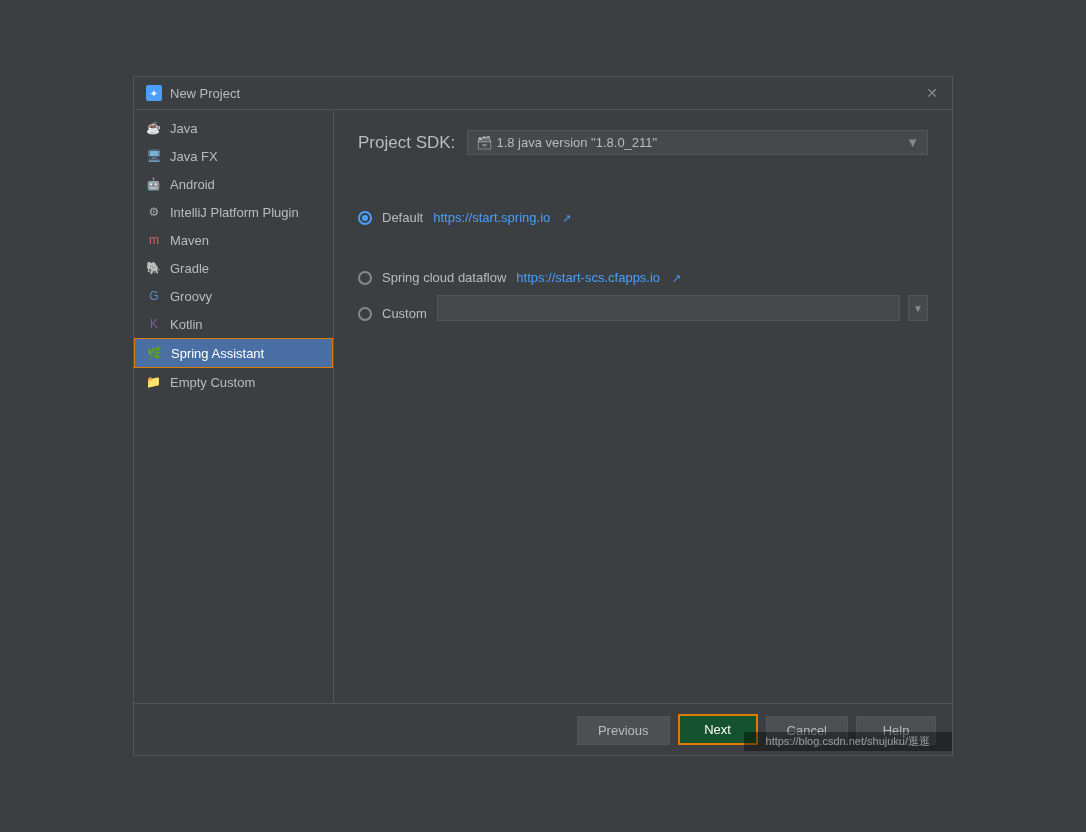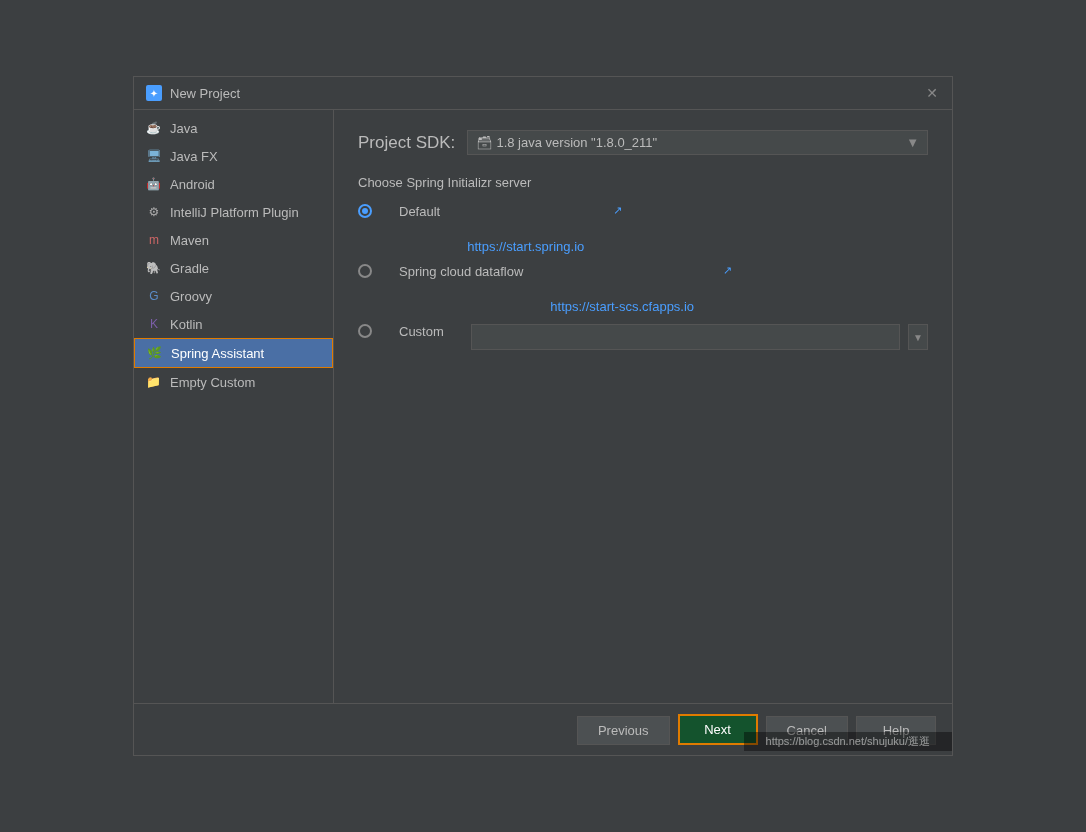--- a/index.html
+++ b/index.html
@@ -148,22 +148,22 @@
       margin-bottom: 14px;
       font-weight: normal;
     }
     .radio-group {
       display: flex;
       flex-direction: column;
       gap: 10px;
     }
     .radio-item {
       display: flex;
-      align-items: flex-start;
-      gap: 27px;
+      align-items: flex-end;
+      gap: 10px;
       cursor: pointer;
     }
     .radio-circle {
       width: 14px;
       height: 14px;
       border-radius: 50%;
       border: 2px solid #888;
       display: flex;
       align-items: center;
       justify-content: center;
@@ -319,21 +319,20 @@
     <div class="right-panel">
 
       <div class="sdk-row">
         <span class="sdk-label">Project SDK:</span>
         <div class="sdk-dropdown">
           <span>🗃 1.8  java version "1.8.0_211"</span>
           <span class="sdk-dropdown-arrow">▼</span>
         </div>
       </div>
 
-      <div class="section-title">Choose Spring Initializr server</div>
 
       <div class="radio-group">
 
       <div class="radio-item">
             <div class="radio-circle selected"></div>
             <span class="radio-label">Default</span>
             <span class="radio-link">https://start.spring.io</span>
             <span class="external-icon"> ↗</span>
           </div>
           <div class="radio-item">

